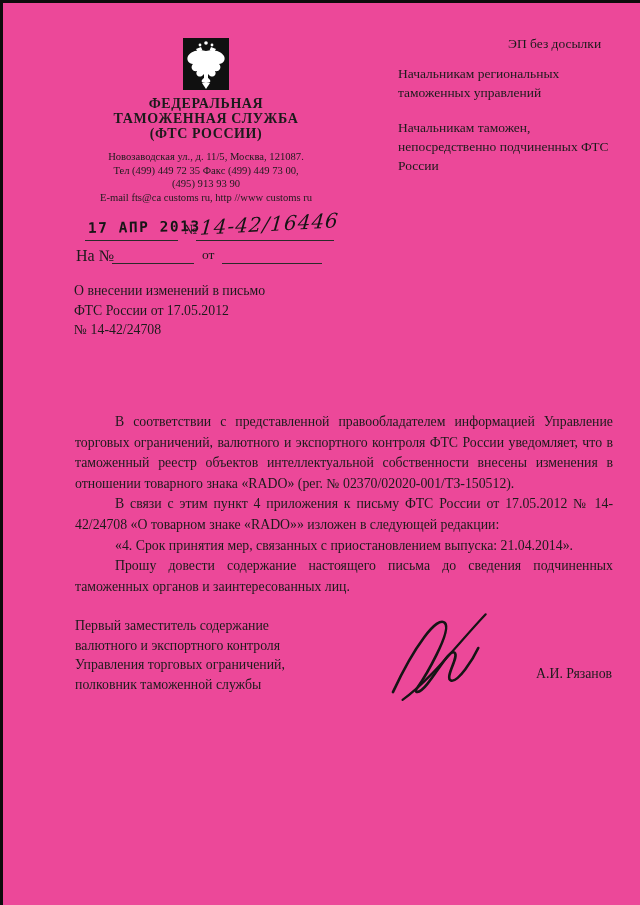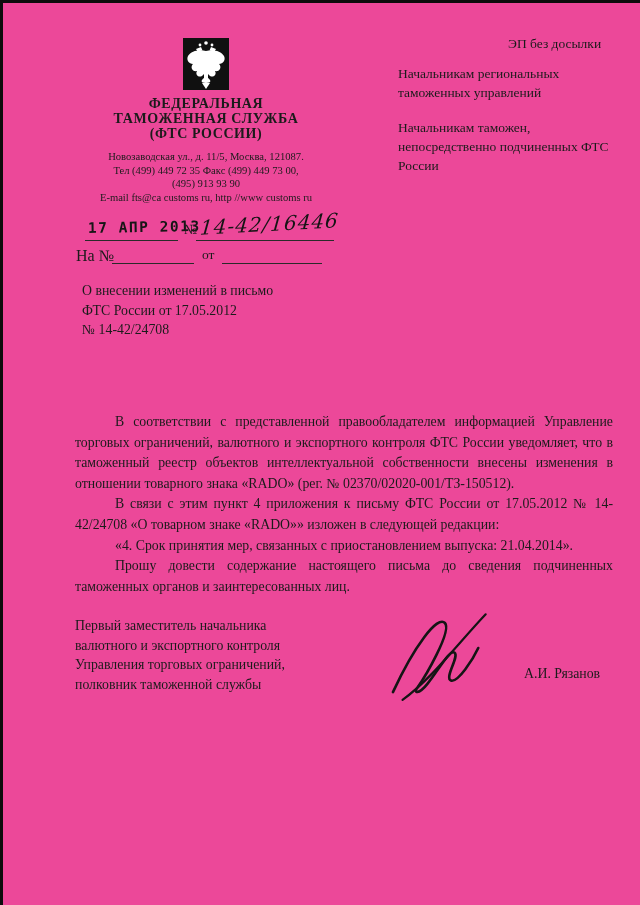--- a/index.html
+++ b/index.html
@@ -39,28 +39,28 @@
     letter-spacing:1px; transform:rotate(-3deg) skewX(-8deg); color:#141414;
     white-space:nowrap;
   }
   .rule-number { left:196px; top:240px; width:138px; }
 
   .na-label { position:absolute; left:76px; top:247px; font-size:16px; }
   .rule-na { left:112px; top:263px; width:82px; }
   .ot-label { position:absolute; left:202px; top:247px; font-size:13.5px; }
   .rule-ot { left:222px; top:263px; width:100px; }
 
-  .subject { position:absolute; left:82px; top:281px; width:260px; font-size:13.8px; line-height:19.5px; }
+  .subject { position:absolute; left:74px; top:281px; width:260px; font-size:13.8px; line-height:19.5px; }
 
   .body-text { position:absolute; left:75px; top:384px; width:538px; font-size:13.8px; line-height:20.6px;margin-top:28px; }
   .body-text p { text-align:justify; text-indent:40px; }
 
   .sig-titles { position:absolute; left:75px; top:616px; width:260px; font-size:13.8px; line-height:19.5px; }
   .signature-autograph { position:absolute; left:378px; top:608px; width:132px; height:96px; transform:rotate(-6deg); }
-  .signer-name { position:absolute; left:524px; top:666px; font-size:13.8px; white-space:nowrap; }
+  .signer-name { position:absolute; left:536px; top:666px; font-size:13.8px; white-space:nowrap; }
 </style>
 </head>
 <body>
 
 <div class="page">
 
   <div class="scan-edge-top"></div>
   <div class="scan-edge-left"></div>
 
   <div class="note-top-right">ЭП без досылки</div>
@@ -112,21 +112,21 @@
   </div>
 
   <div class="body-text">
     <p>В соответствии с представленной правообладателем информацией Управление торговых ограничений, валютного и экспортного контроля ФТС России уведомляет, что в таможенный реестр объектов интеллектуальной собственности внесены изменения в отношении товарного знака «RADO» (рег. № 02370/02020-001/ТЗ-150512).</p>
     <p>В связи с этим пункт 4 приложения к письму ФТС России от 17.05.2012 № 14-42/24708 «О товарном знаке «RADO»» изложен в следующей редакции:</p>
     <p>«4. Срок принятия мер, связанных с приостановлением выпуска: 21.04.2014».</p>
     <p>Прошу довести содержание настоящего письма до сведения подчиненных таможенных органов и заинтересованных лиц.</p>
   </div>
 
   <div class="sig-titles">
-    <div>Первый заместитель начальника</div>
+    <div>Первый заместитель содержание</div>
     <div>валютного и экспортного контроля</div>
     <div>Управления торговых ограничений,</div>
     <div>полковник таможенной службы</div>
   </div>
 
   <svg class="signature-autograph" viewBox="0 0 120 88" xmlns="http://www.w3.org/2000/svg" fill="none">
     <path d="M10 72 C34 32 58 6 64 14 C70 22 40 62 33 70 C28 75 33 77 42 68 C54 56 66 38 70 42 C74 46 58 64 64 67 C70 70 86 50 92 40" stroke="#151515" stroke-width="2.4" stroke-linecap="round"></path>
     <path d="M18 80 C46 64 74 34 102 10" stroke="#151515" stroke-width="2" stroke-linecap="round"></path>
   </svg>
   <div class="signer-name">А.И. Рязанов</div>

